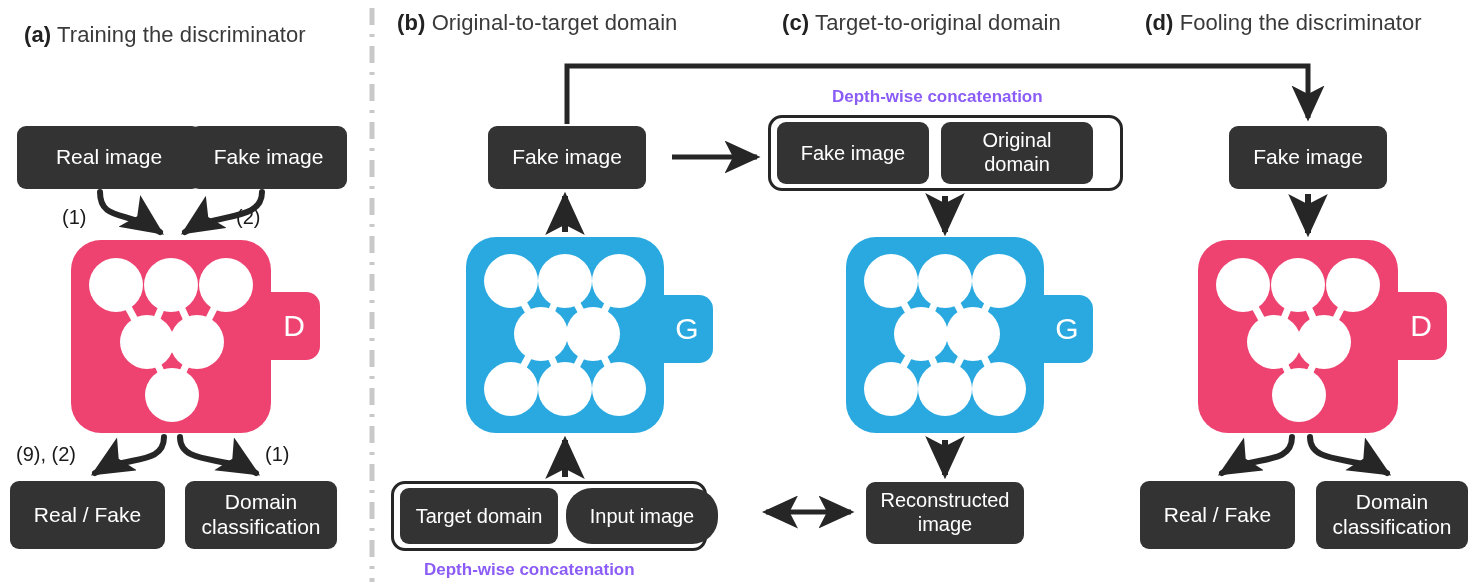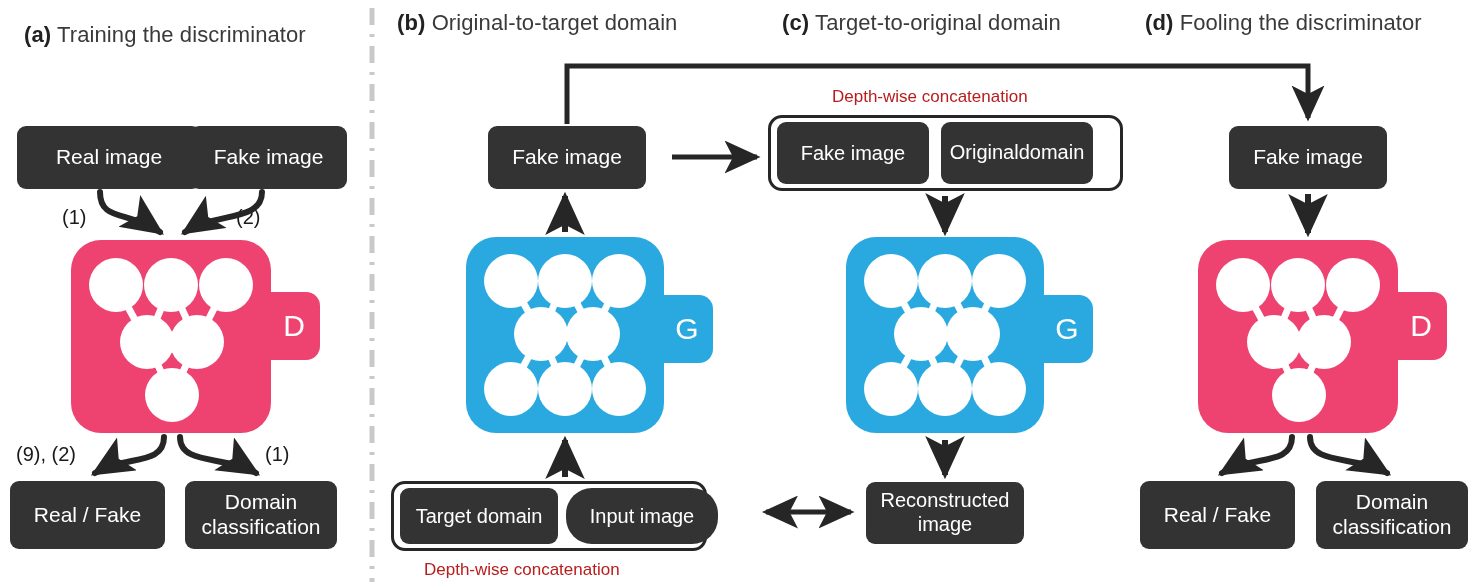--- a/index.html
+++ b/index.html
@@ -12,21 +12,21 @@
 
   
   .dbox{position:absolute;background:#333333;border-radius:9px;color:#ffffff;
         display:flex;align-items:center;justify-content:center;text-align:center;
         font-size:21px;line-height:1.15;box-sizing:border-box;padding:2px 6px;}
   .dbox.two{line-height:1.18;}
 
   
   .concat{position:absolute;box-sizing:border-box;border:3.5px solid #262626;border-radius:14px;
           background:#ffffff;display:flex;align-items:center;}
-  .concat-label{position:absolute;font-size:17px;font-weight:normal;color:#b91c1c;white-space:nowrap;}
+  .concat-label{position:absolute;font-size:17px;font-weight:bold;color:#8b5cf6;white-space:nowrap;}
 
   
   .net{position:absolute;}
   .net .body{position:absolute;left:0;top:0;width:100%;height:100%;border-radius:30px;}
   .net .tab{position:absolute;border-radius:0 14px 14px 0;
             display:flex;align-items:center;justify-content:center;
             color:#fff;font-size:30px;}
   .net svg{position:absolute;left:0;top:0;overflow:visible;}
 
   .pink{background:#ee4270;}
@@ -132,21 +132,21 @@
 
   <div class="concat" style="left:391px;top:481px;width:316px;height:70px;">
     <div class="dbox" style="position:relative;left:6px;top:0;width:158px;height:56px;font-size:20px;">Target domain</div>
     <div class="dbox" style="position:relative;left:14px;top:0;width:152px;height:56px;font-size:20px;border-radius:26px;">Input image</div>
   </div>
   <div class="concat-label" style="left:424px;top:560px;">Depth-wise concatenation</div>
 
   <div class="concat-label" style="left:832px;top:87px;">Depth-wise concatenation</div>
   <div class="concat" style="left:768px;top:115px;width:355px;height:76px;">
     <div class="dbox" style="position:relative;left:6px;top:0;width:152px;height:62px;font-size:20px;">Fake image</div>
-    <div class="dbox two" style="position:relative;left:18px;top:0;width:152px;height:62px;font-size:20px;flex-direction:row;">
+    <div class="dbox two" style="position:relative;left:18px;top:0;width:152px;height:62px;font-size:20px;flex-direction:column;">
       <span>Original</span>
       <span>domain</span>
     </div>
   </div>
 
   <div class="net" style="left:846px;top:237px;width:198px;height:196px;">
     <div class="body blue"></div>
     <div class="tab blue" style="left:195px;top:58px;width:52px;height:68px;">G</div>
     <svg width="198" height="196">
       <g stroke="#ffffff" stroke-width="7">

